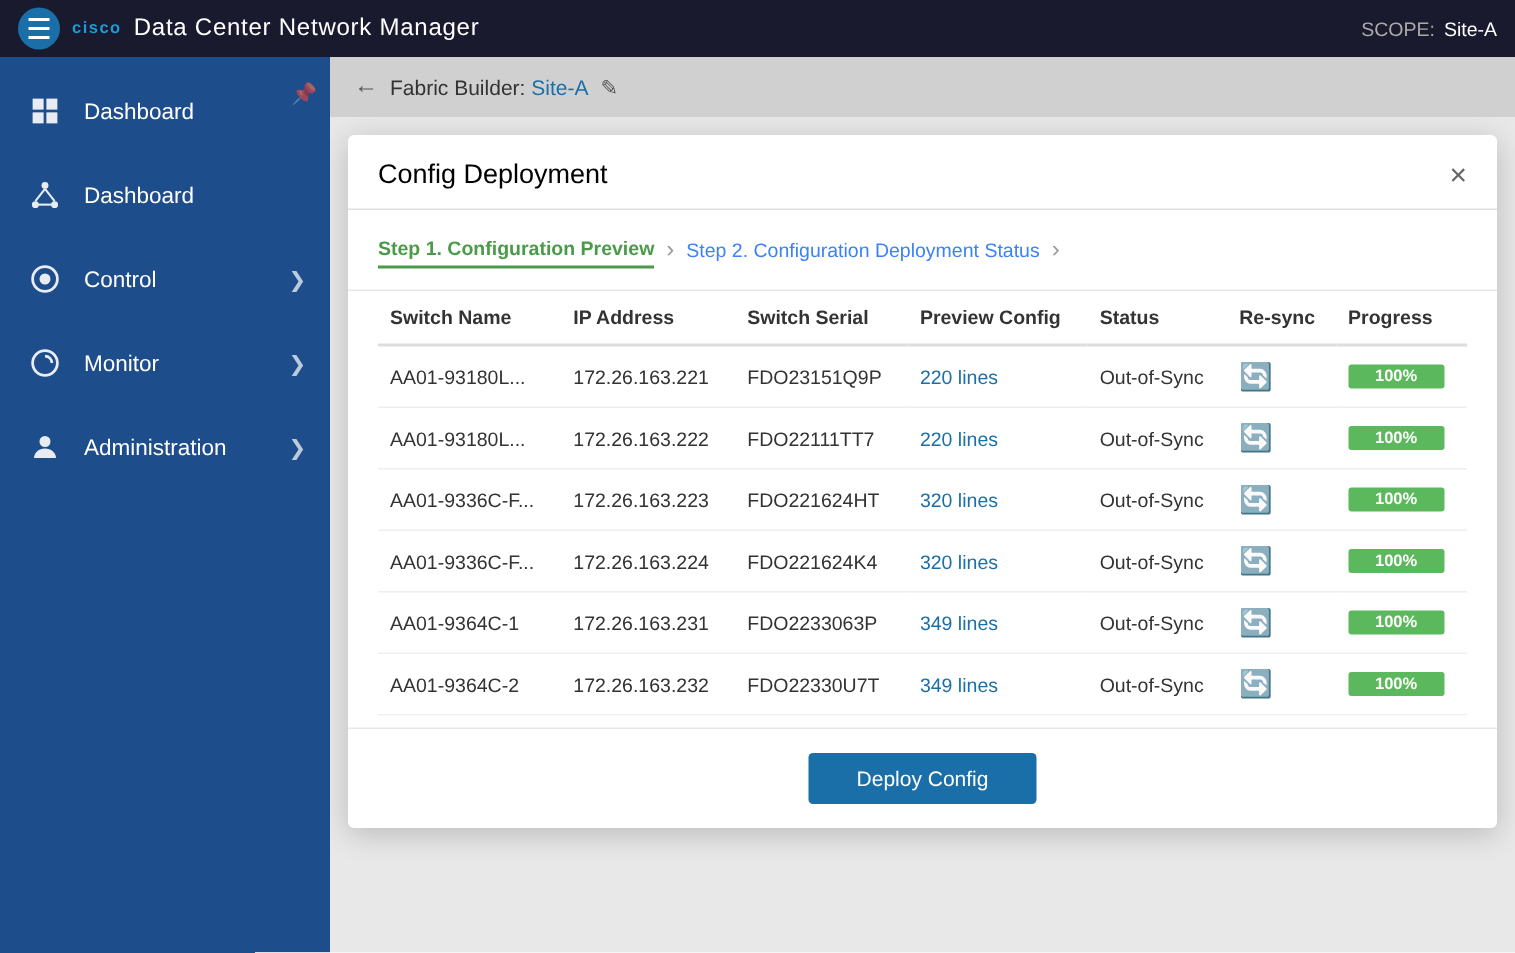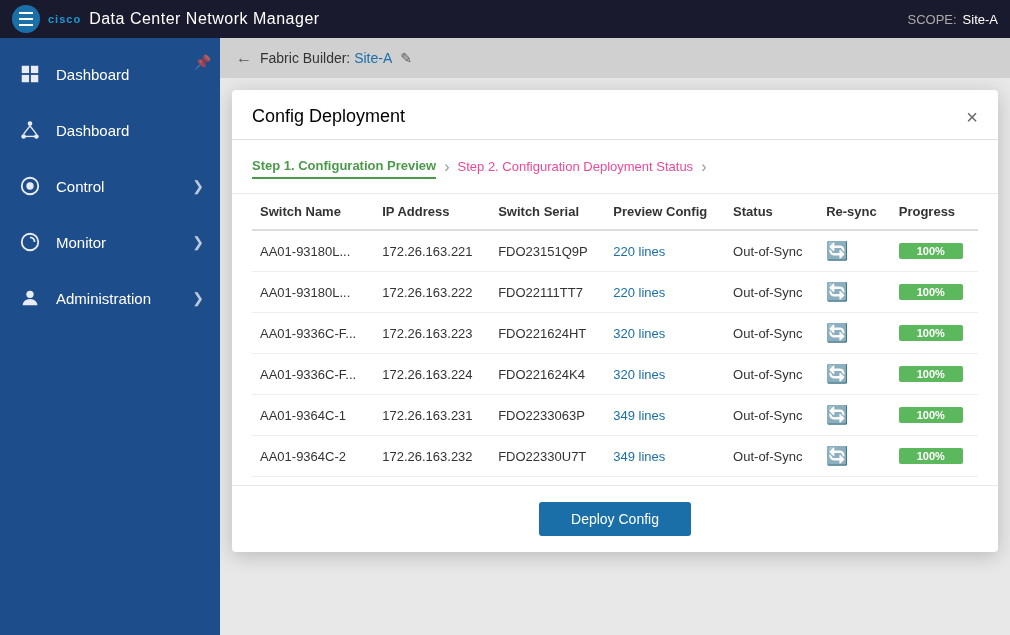--- a/index.html
+++ b/index.html
@@ -199,21 +199,21 @@
     .step-label {
       font-size: 13px;
       padding: 4px 0;
     }
     .step-active .step-label {
       color: #4a9a4a;
       border-bottom: 2px solid #4a9a4a;
       font-weight: 700;
     }
     .step-inactive .step-label {
-      color: #ec4899;
+      color: #3b82f6;
     }
     .step-arrow {
       color: #999;
       font-size: 16px;
       margin: 0 4px;
     }
 
     
     .table-container {
       padding: 0 20px;

